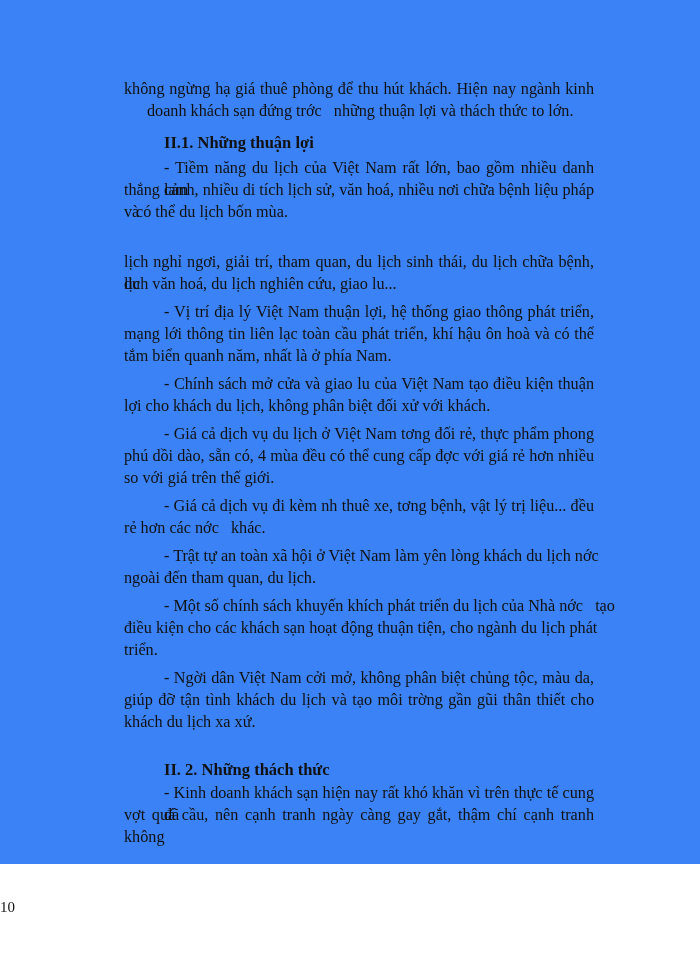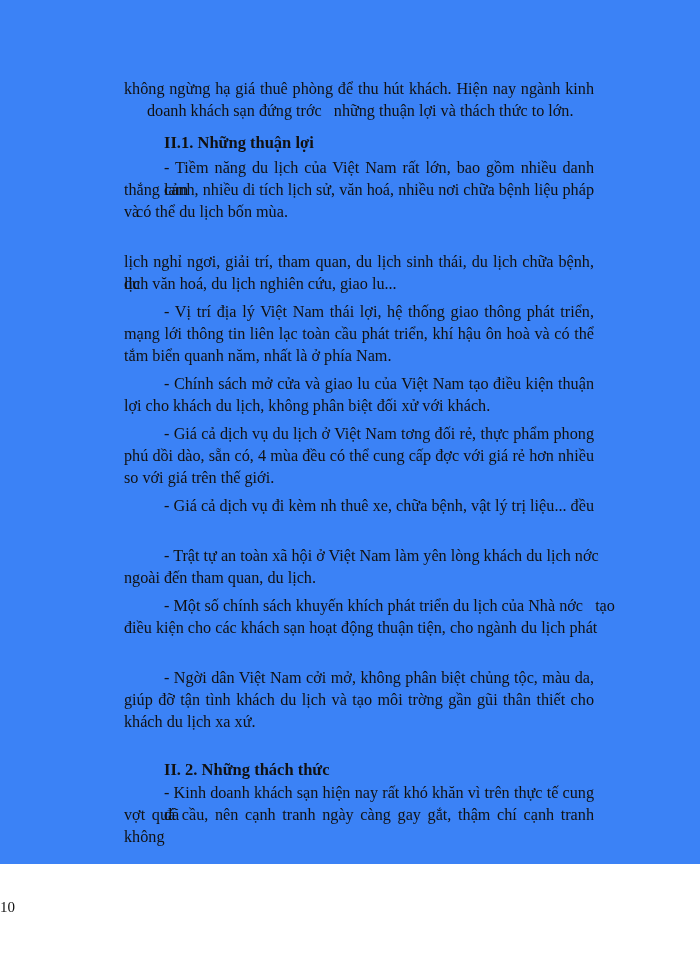--- a/index.html
+++ b/index.html
@@ -66,38 +66,40 @@
 
   <div class="heading" style="top:132px;">II.1. Những thuận lợi</div>
 
   <div class="line indent justify" style="top:157px;">- Tiềm năng du lịch của Việt Nam rất lớn, bao gồm nhiều danh lam</div>
   <div class="line justify" style="top:179px;">thắng cảnh, nhiều di tích lịch sử, văn hoá, nhiều nơi chữa bệnh liệu pháp và</div>
   <div class="line" style="top:201px;margin-left:12px;">có thể du lịch bốn mùa.</div>
 
   <div class="line justify" style="top:251px;">lịch nghỉ ngơi, giải trí, tham quan, du lịch sinh thái, du lịch chữa bệnh, du</div>
   <div class="line" style="top:273px;">lịch văn hoá, du lịch nghiên cứu, giao lu...</div>
 
-  <div class="line indent justify" style="top:301px;">- Vị trí địa lý Việt Nam thái lợi, hệ thống giao thông phát triển,</div>
+  <div class="line indent justify" style="top:301px;">- Vị trí địa lý Việt Nam thuận lợi, hệ thống giao thông phát triển,</div>
   <div class="line justify" style="top:323px;">mạng lới   thông tin liên lạc toàn cầu phát triển, khí hậu ôn hoà và có thể</div>
   <div class="line" style="top:345px;">tắm biển quanh năm, nhất là ở phía Nam.</div>
 
   <div class="line indent justify" style="top:373px;">- Chính sách mở cửa và giao lu   của Việt Nam tạo điều kiện thuận</div>
   <div class="line" style="top:395px;">lợi cho khách du lịch, không phân biệt đối xử với khách.</div>
 
   <div class="line indent justify" style="top:423px;">- Giá cả dịch vụ du lịch ở Việt Nam tơng   đối rẻ, thực phẩm phong</div>
   <div class="line justify" style="top:445px;">phú dồi dào, sẵn có, 4 mùa đều có thể cung cấp đợc   với giá rẻ hơn nhiều</div>
   <div class="line" style="top:467px;">so với giá trên thế giới.</div>
 
-  <div class="line indent justify" style="top:495px;">- Giá cả dịch vụ đi kèm nh   thuê xe, chữa bệnh, vật lý trị liệu... đều</div>
+  <div class="line indent justify" style="top:495px;">- Giá cả dịch vụ đi kèm nh   thuê xe, tơng bệnh, vật lý trị liệu... đều</div>
+  <div class="line" style="top:517px;">rẻ hơn các nớc   khác.</div>
 
   <div class="line indent" style="top:545px;">- Trật tự an toàn xã hội ở Việt Nam làm yên lòng khách du lịch nớc</div>
   <div class="line" style="top:567px;">ngoài đến tham quan, du lịch.</div>
 
   <div class="line indent" style="top:595px;">- Một số chính sách khuyến khích phát triển du lịch của Nhà nớc   tạo</div>
   <div class="line" style="top:617px;">điều kiện cho các khách sạn hoạt động thuận tiện, cho ngành du lịch phát</div>
+  <div class="line" style="top:639px;">triển.</div>
 
   <div class="line justify" style="top:689px;">giúp đỡ tận  tình khách du lịch  và tạo môi trờng   gần gũi thân thiết cho</div>
   <div class="line indent justify" style="top:667px;">- Ngời   dân Việt Nam cởi mở, không phân biệt chủng tộc, màu da,</div>
   <div class="line" style="top:711px;">khách du lịch xa xứ.</div>
 
   <div class="heading" style="top:759px;">II. 2. Những thách thức</div>
 
   <div class="line indent justify" style="top:782px;">- Kinh doanh khách sạn hiện nay rất khó khăn vì trên thực tế cung đã</div>
   <div class="line justify" style="top:804px;">vợt   quá cầu, nên cạnh tranh ngày càng gay gắt, thậm chí cạnh tranh không</div>
 

